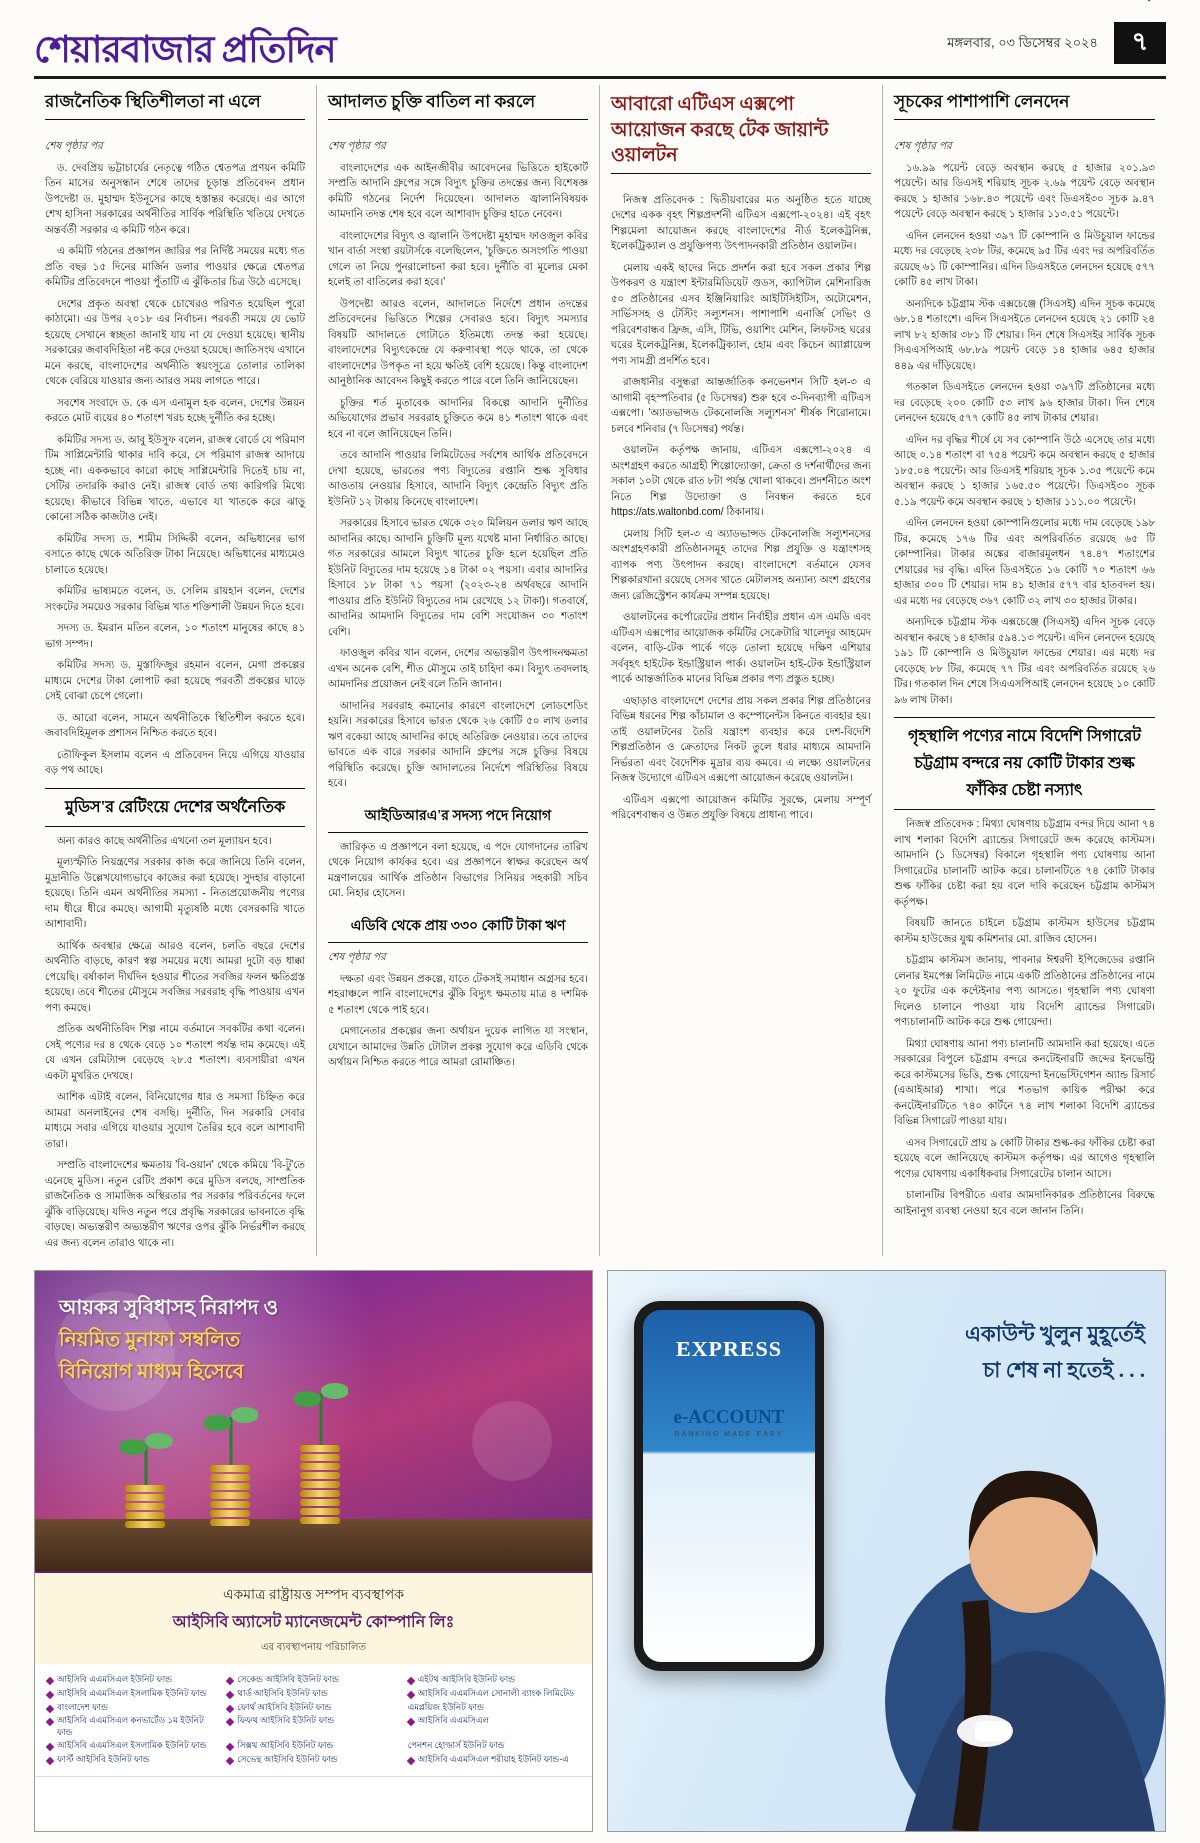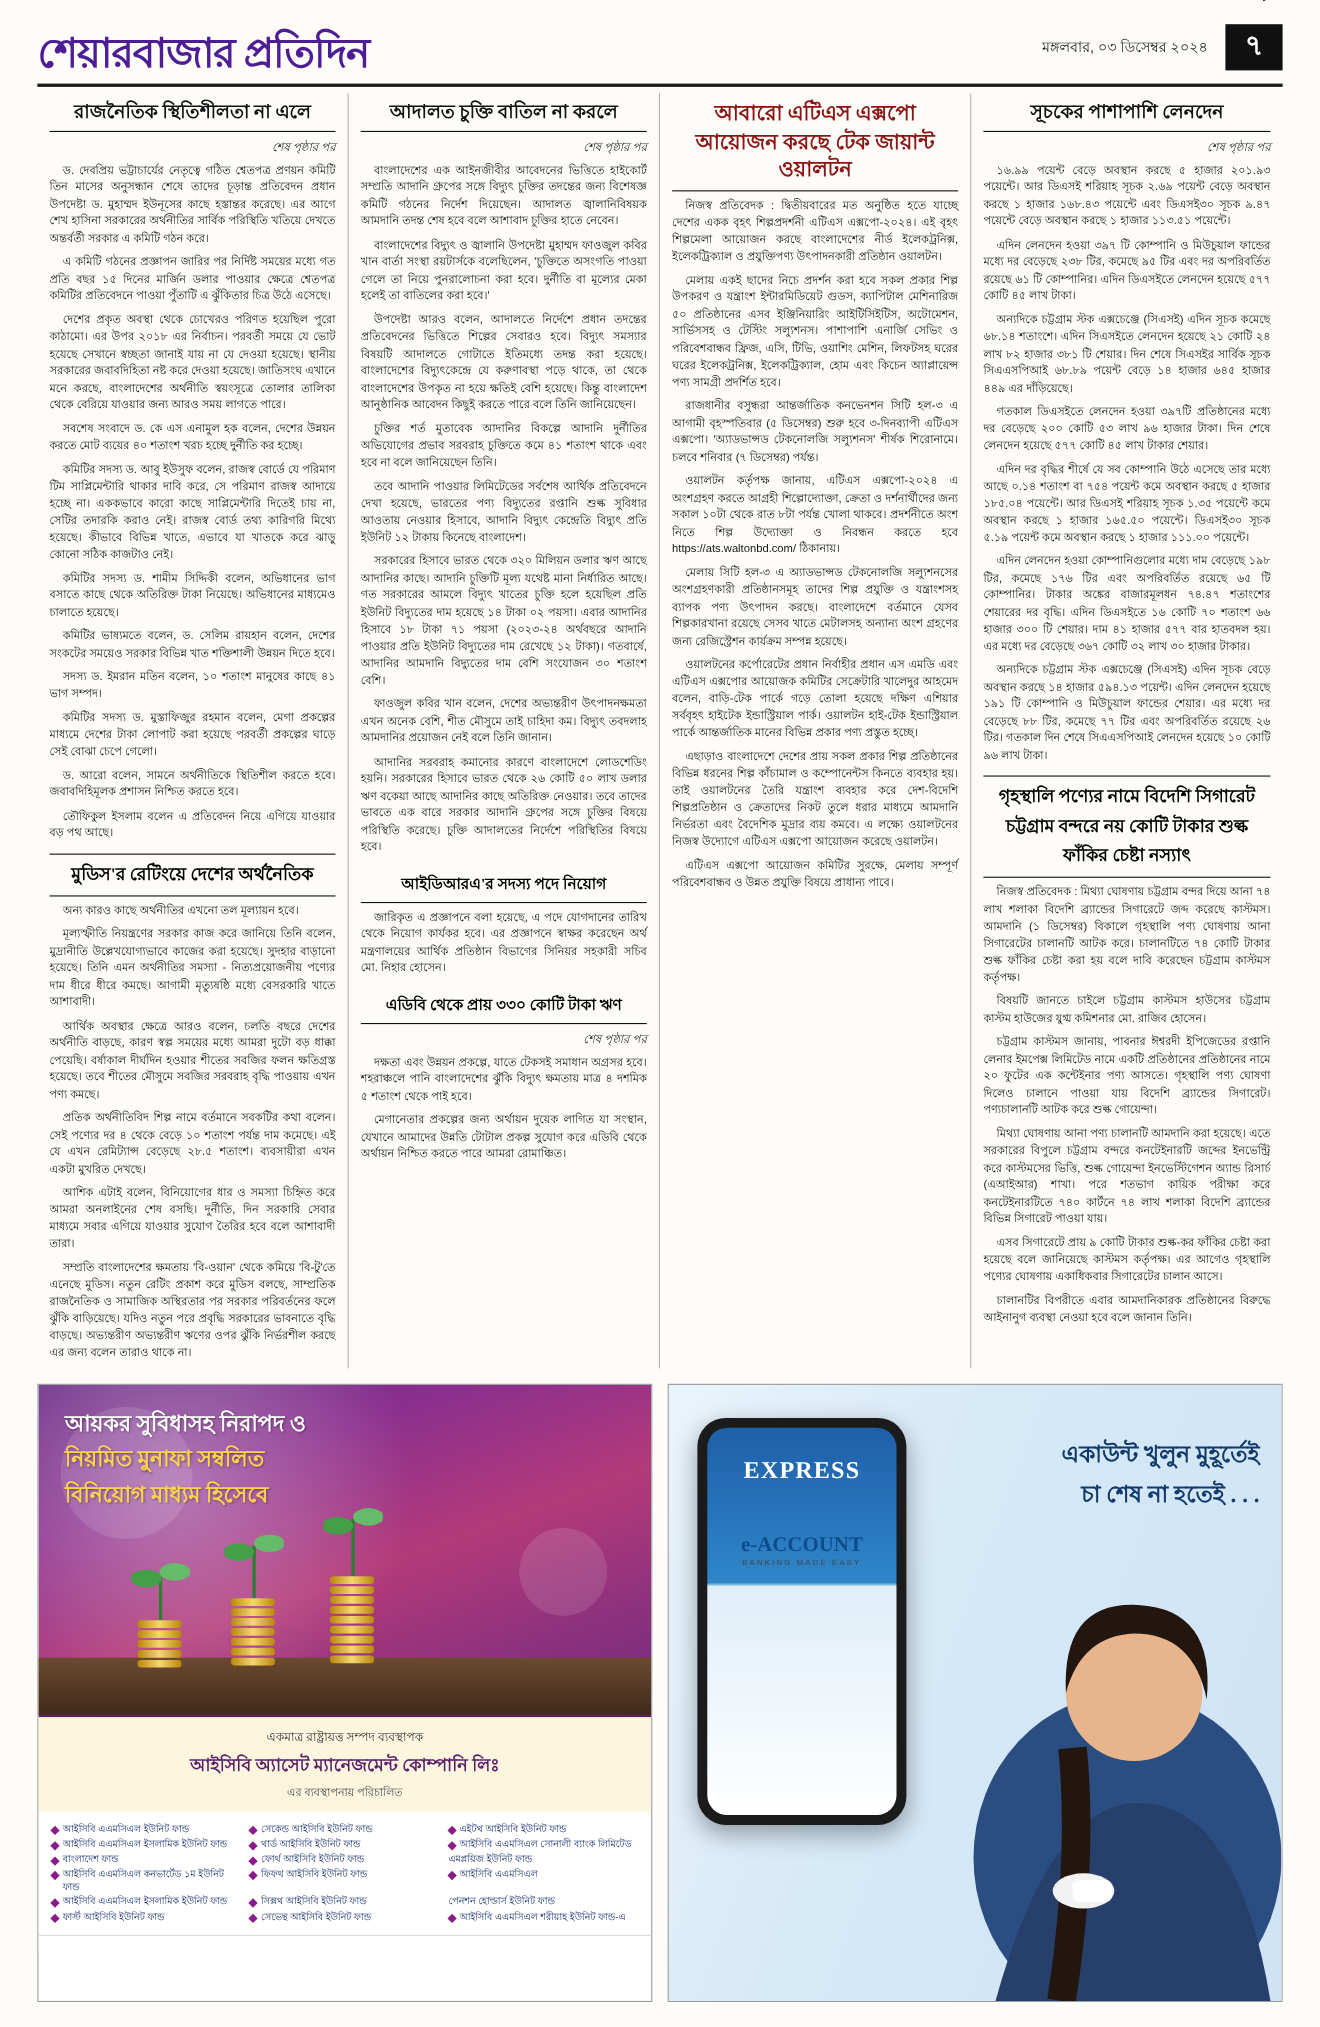--- a/index.html
+++ b/index.html
@@ -57,33 +57,31 @@
   }
   .col{
     padding:6px 11px 0 11px;
     border-right:1px solid #b9b4ab;
     box-sizing:border-box;
   }
   .col:last-child{border-right:none;}
   .headline{
     font-family:"Liberation Serif", serif;
     font-weight:bold;
-    text-align:center;
     line-height:1.35;
     color:#111;
     border-bottom:1px solid #111;
     padding-bottom:5px;
-    margin-bottom:6px;
+    margin-bottom:18px;
   }
   .h-lg{font-size:19px;}
   .h-md{font-size:17px;}
   .hl-red{color:#8c1414;}
   .kicker{
     font-size:10.5px;
-    text-align:right;
     font-style:italic;
     color:#333;
     margin:3px 0 5px 0;
   }
   p.body{
     font-size:10.2px;
     line-height:1.52;
     text-align:justify;
     margin:0 0 6px 0;
     color:#151515;
@@ -168,21 +166,21 @@
   }
   .sprout{
     position:absolute;bottom:0;width:54px;height:62px;
   }
   .ad-left-mid{
     background:#fdf6df;
     text-align:center;
     padding:10px 8px 8px 8px;
     border-top:2px solid #5b1f6a;
   }
-  .ad-left-mid .l1{font-family:"Liberation Serif", serif;font-size:11px;color:#333;}
+  .ad-left-mid .l1{font-family:"Liberation Serif", serif;font-size:14px;color:#333;}
   .ad-left-mid .l2{font-family:"Liberation Serif", serif;font-size:16px;font-weight:bold;color:#5b1f6a;margin-top:2px;}
   .ad-left-mid .l3{font-size:10px;color:#444;margin-top:3px;}
   .fundlist{
     display:grid;grid-template-columns:1fr 1fr 1fr;
     gap:2px 8px;
     padding:10px 12px;
     background:#fff;
     font-size:8.6px;
     color:#1a2f6b;
   }

